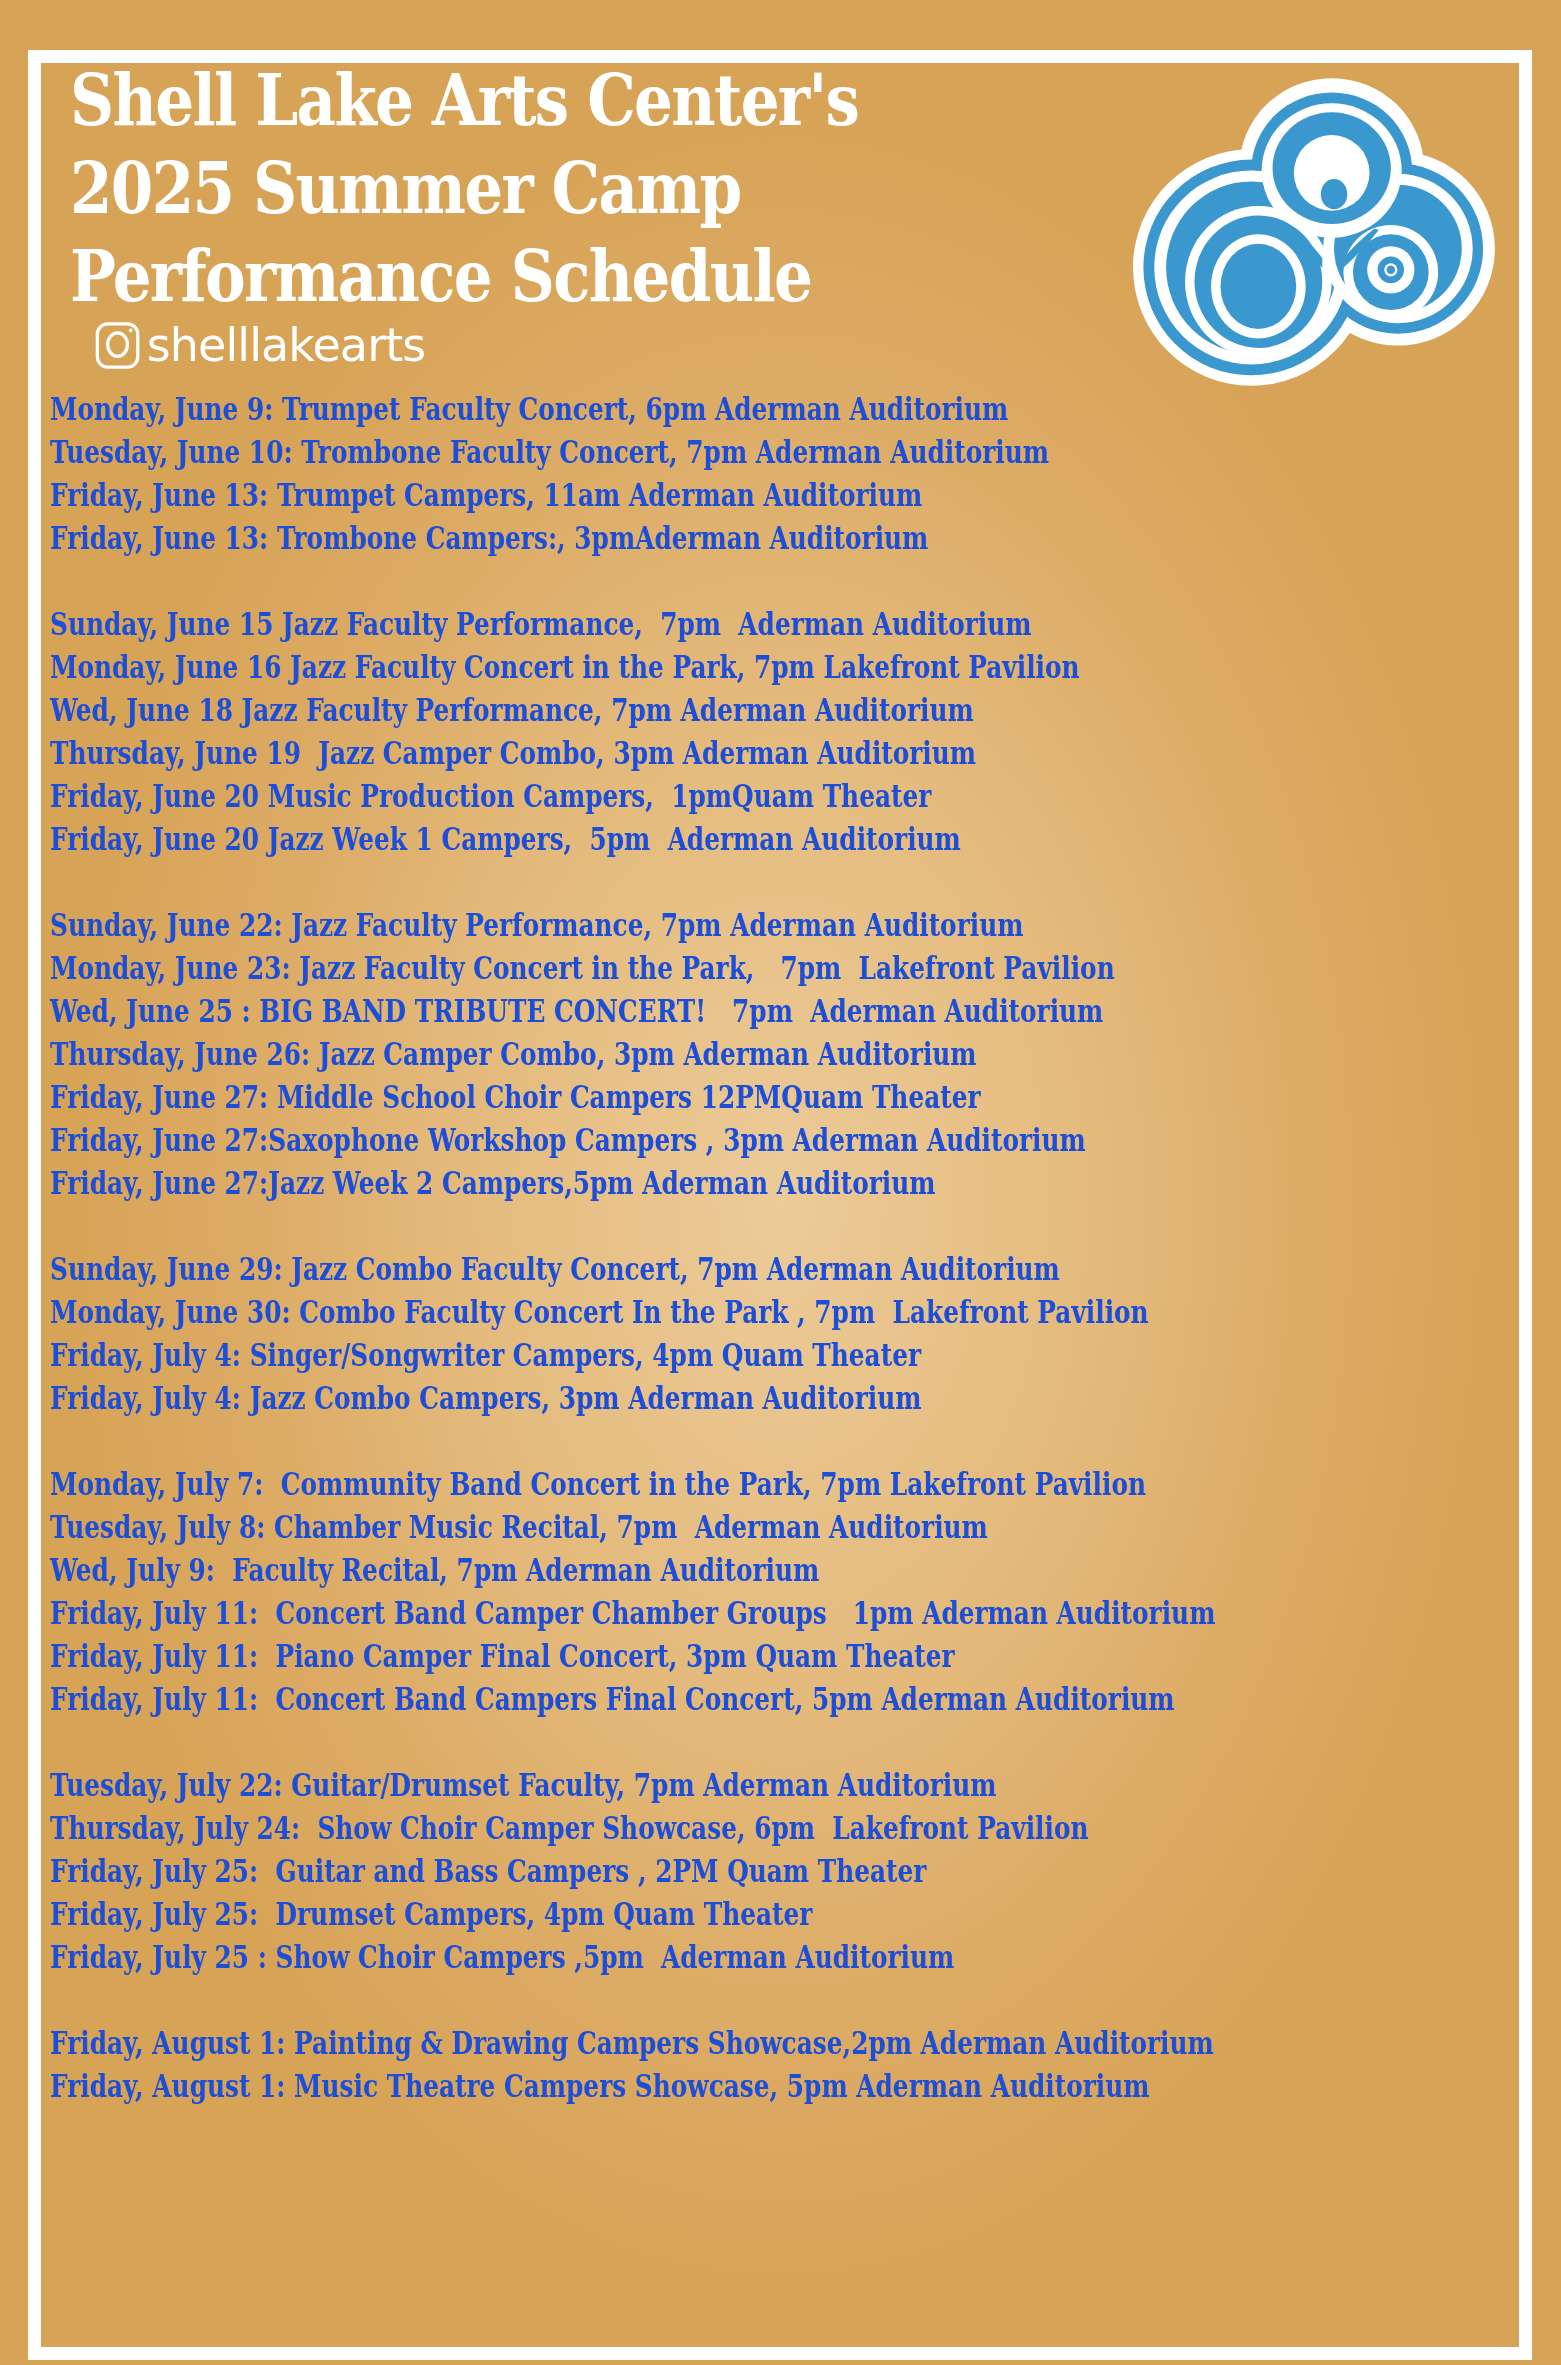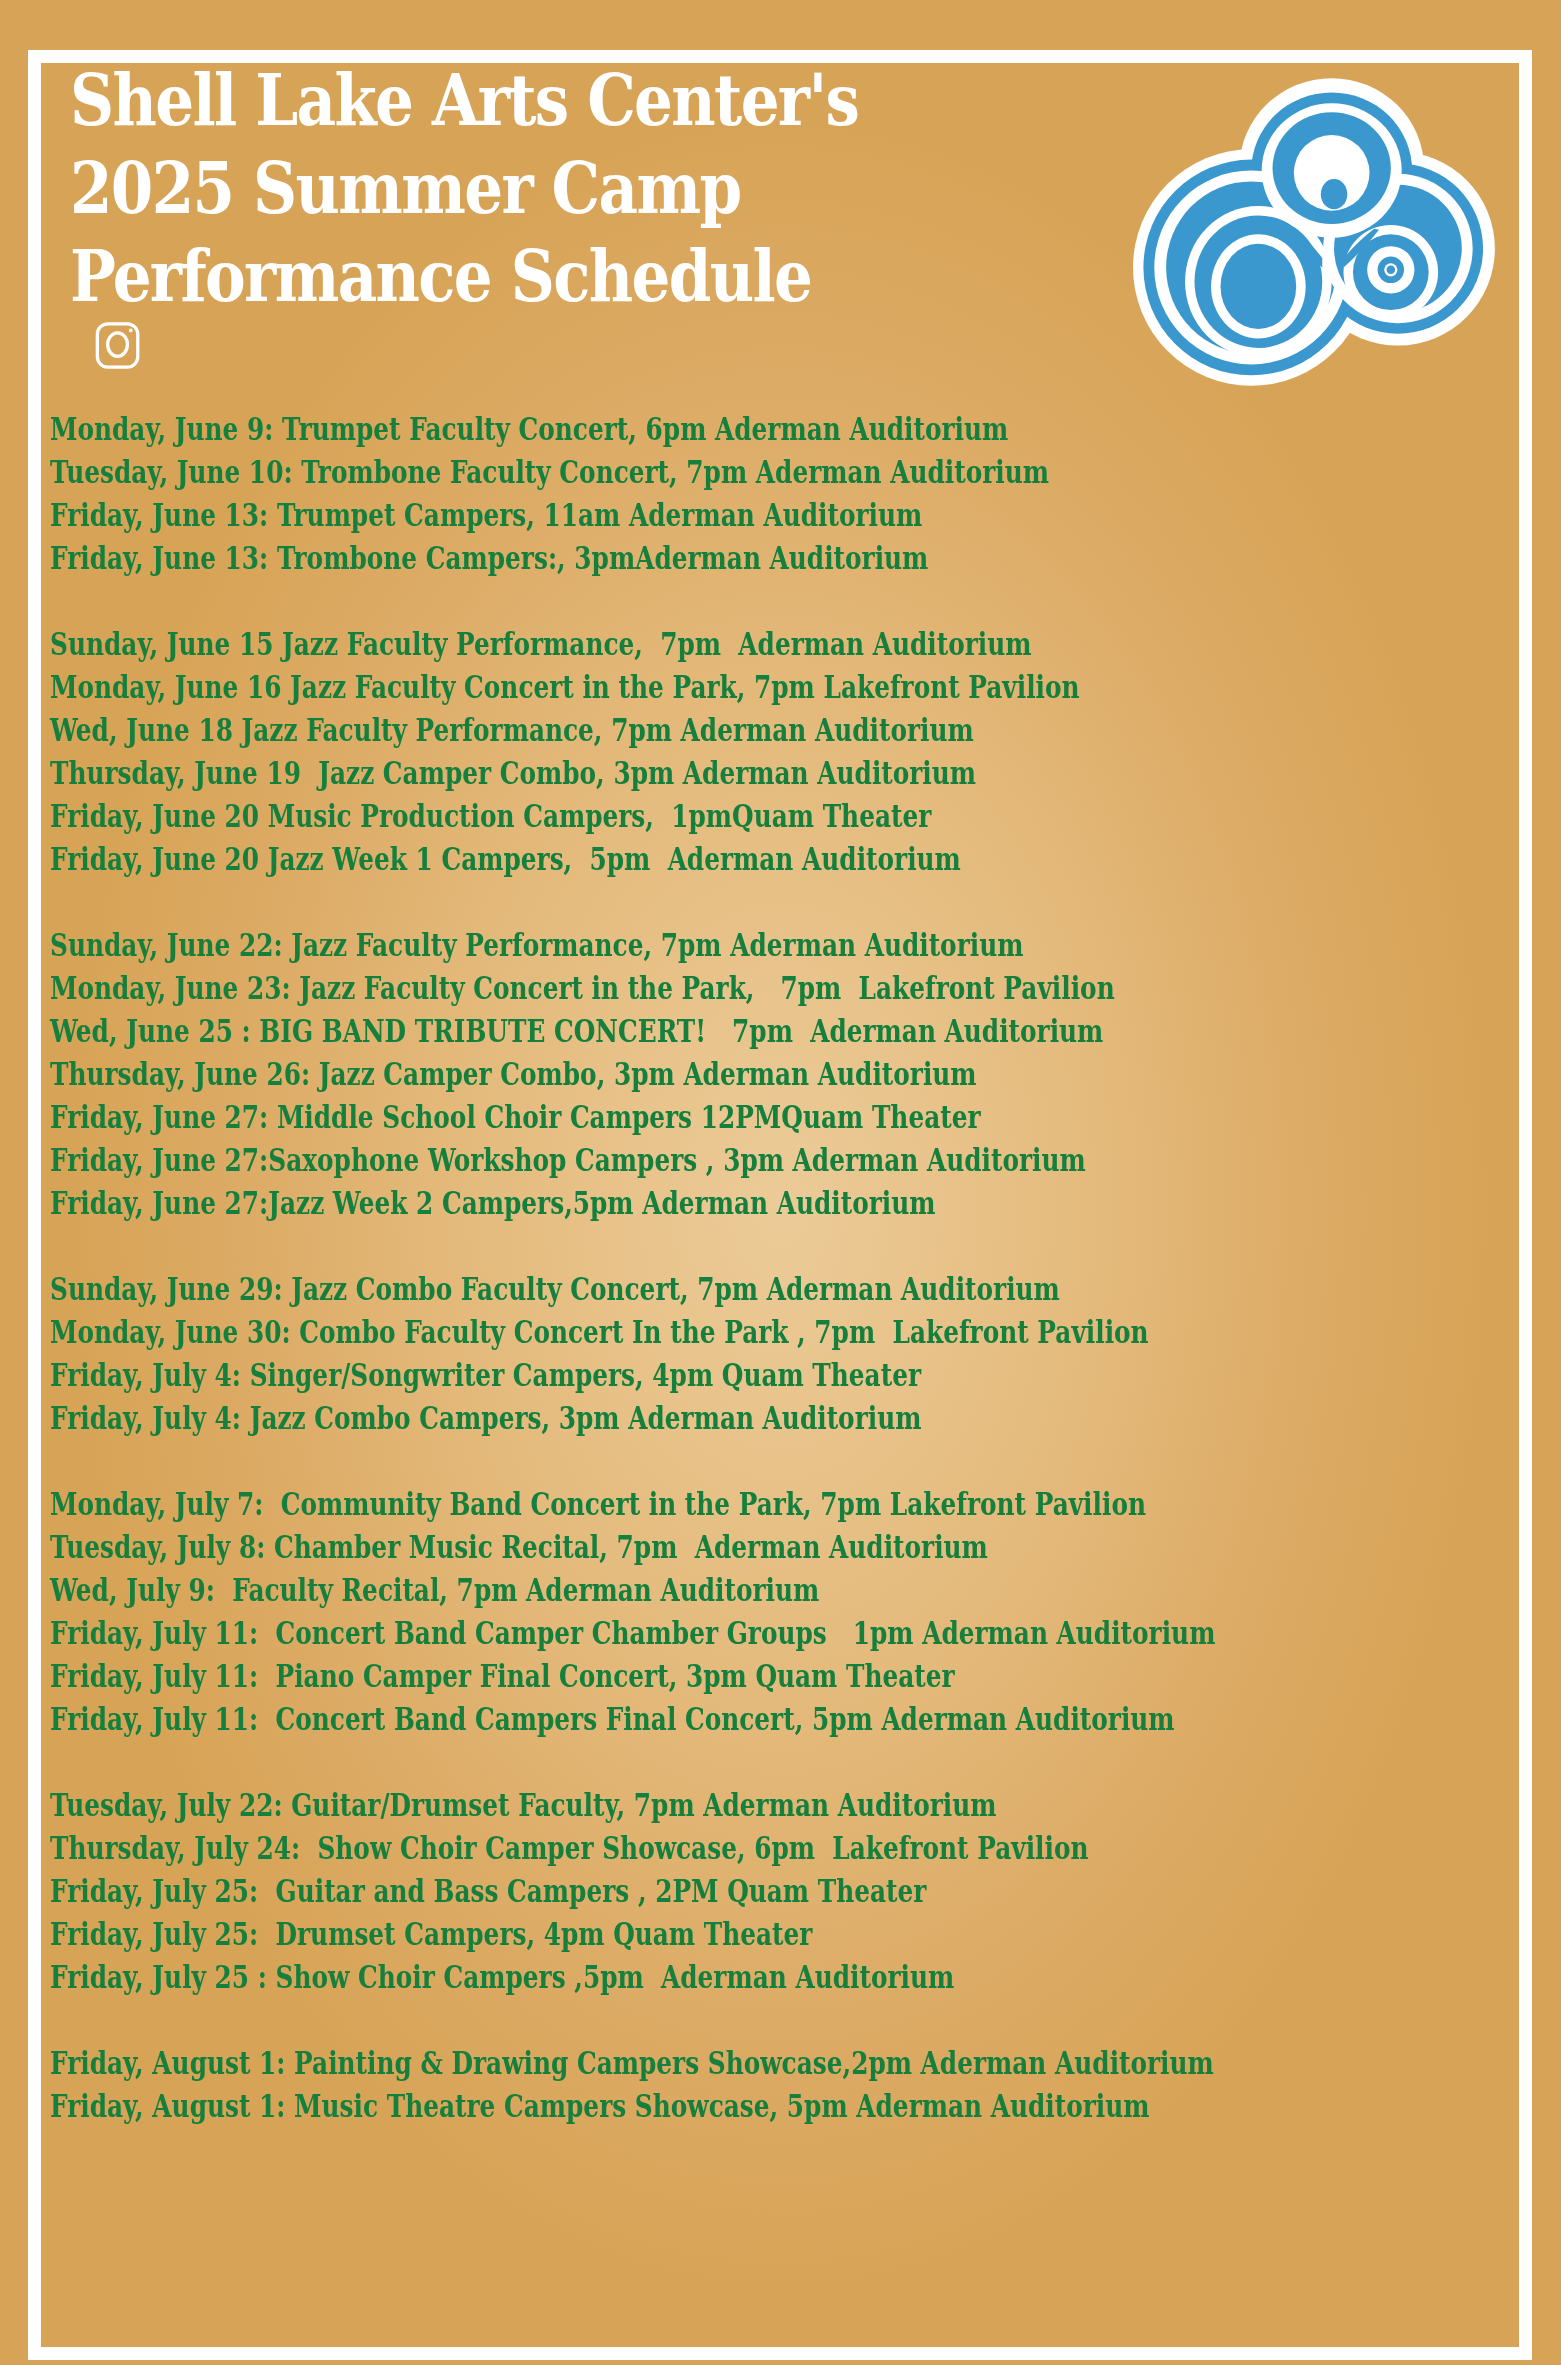--- a/index.html
+++ b/index.html
@@ -62,23 +62,23 @@
   .logo {
     position: absolute;
     left: 1133px;
     top: 78px;
     width: 395px;
     height: 308px;
   }
   .schedule {
     position: absolute;
     left: 50px;
-    top: 408px;
+    top: 388px;
     width: 1467px;
-    color: #15803d;
+    color: #1d4ed8;
     font-family: "DejaVu Serif", serif;
     font-weight: bold;
     font-size: 31px;
     line-height: 43px;
   }
   .group { margin-bottom: 43px; }
   .event {
     display: block;
     white-space: pre;
     transform: scaleX(0.80);
@@ -98,20 +98,21 @@
 </h1>
 
 <div class="social">
   <span class="ig-icon">
     <svg width="47" height="47" viewBox="0 0 100 100">
       <rect x="5" y="4" width="86" height="92" rx="22" ry="22" fill="none" stroke="#FFFFFF" stroke-width="7"></rect>
       <ellipse cx="48" cy="48" rx="21" ry="25" fill="none" stroke="#FFFFFF" stroke-width="7"></ellipse>
       <circle cx="76" cy="18" r="4" fill="#FFFFFF"></circle>
     </svg>
   </span>
+  <span class="handle">shelllakearts</span>
 </div>
 
 <div class="logo">
   <svg width="395" height="308" viewBox="0 0 835 650">
 
     <g fill="#FFFFFF">
       <ellipse cx="250" cy="400" rx="250" ry="250"></ellipse>
       <ellipse cx="420" cy="190" rx="195" ry="190"></ellipse>
       <ellipse cx="560" cy="360" rx="205" ry="205"></ellipse>
     </g>

